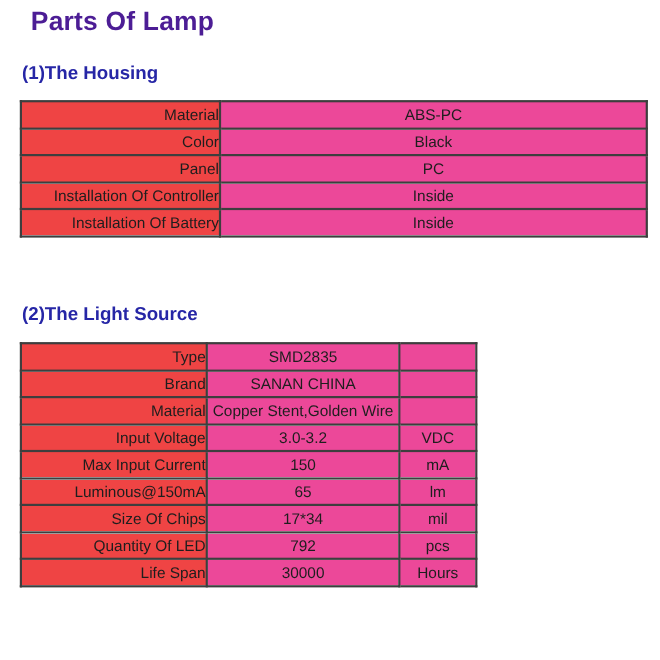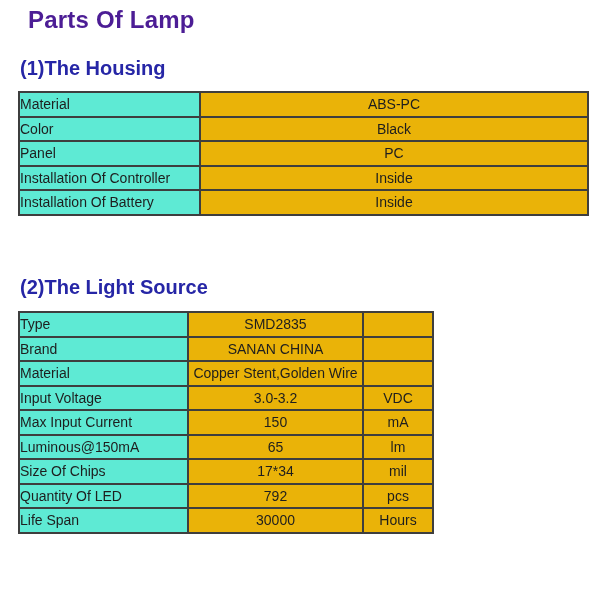--- a/index.html
+++ b/index.html
@@ -21,21 +21,21 @@
     margin: 0;
     font-size: 24px;
     font-weight: 600;
     color: #4c1d95;
     letter-spacing: 0.2px;
   }
   .section-heading {
     position: absolute;
     left: 20px;
     margin: 0;
-    font-size: 20px;
+    font-size: 17px;
     font-weight: 700;
     color: #2626a6;
   }
   #housing-heading { top: 57px; }
   #light-heading   { top: 276px; }
 
   table.spec {
     position: absolute;
     border-collapse: collapse;
     table-layout: fixed;
@@ -47,27 +47,27 @@
     border: 2px solid #3e3e3e;
     height: 22.5px;
     font-size: 14px;
     color: #1e1e1e;
     padding: 0;
     vertical-align: middle;
     white-space: nowrap;
     overflow: hidden;
   }
   td.label {
-    background: #5eead4;
-    text-align: left;
+    background: #ef4444;
+    text-align: right;
     padding-left: 9px;
   }
   td.value, td.unit {
     text-align: center;
-    background: #eab308;
+    background: #ec4899;
   }
   
   td.open-v { border-right-style: hidden; margin-top: 26px; }
   td.open-u { border-left-style: hidden; }
 </style>
 </head>
 <body>
 
 <div>
 

